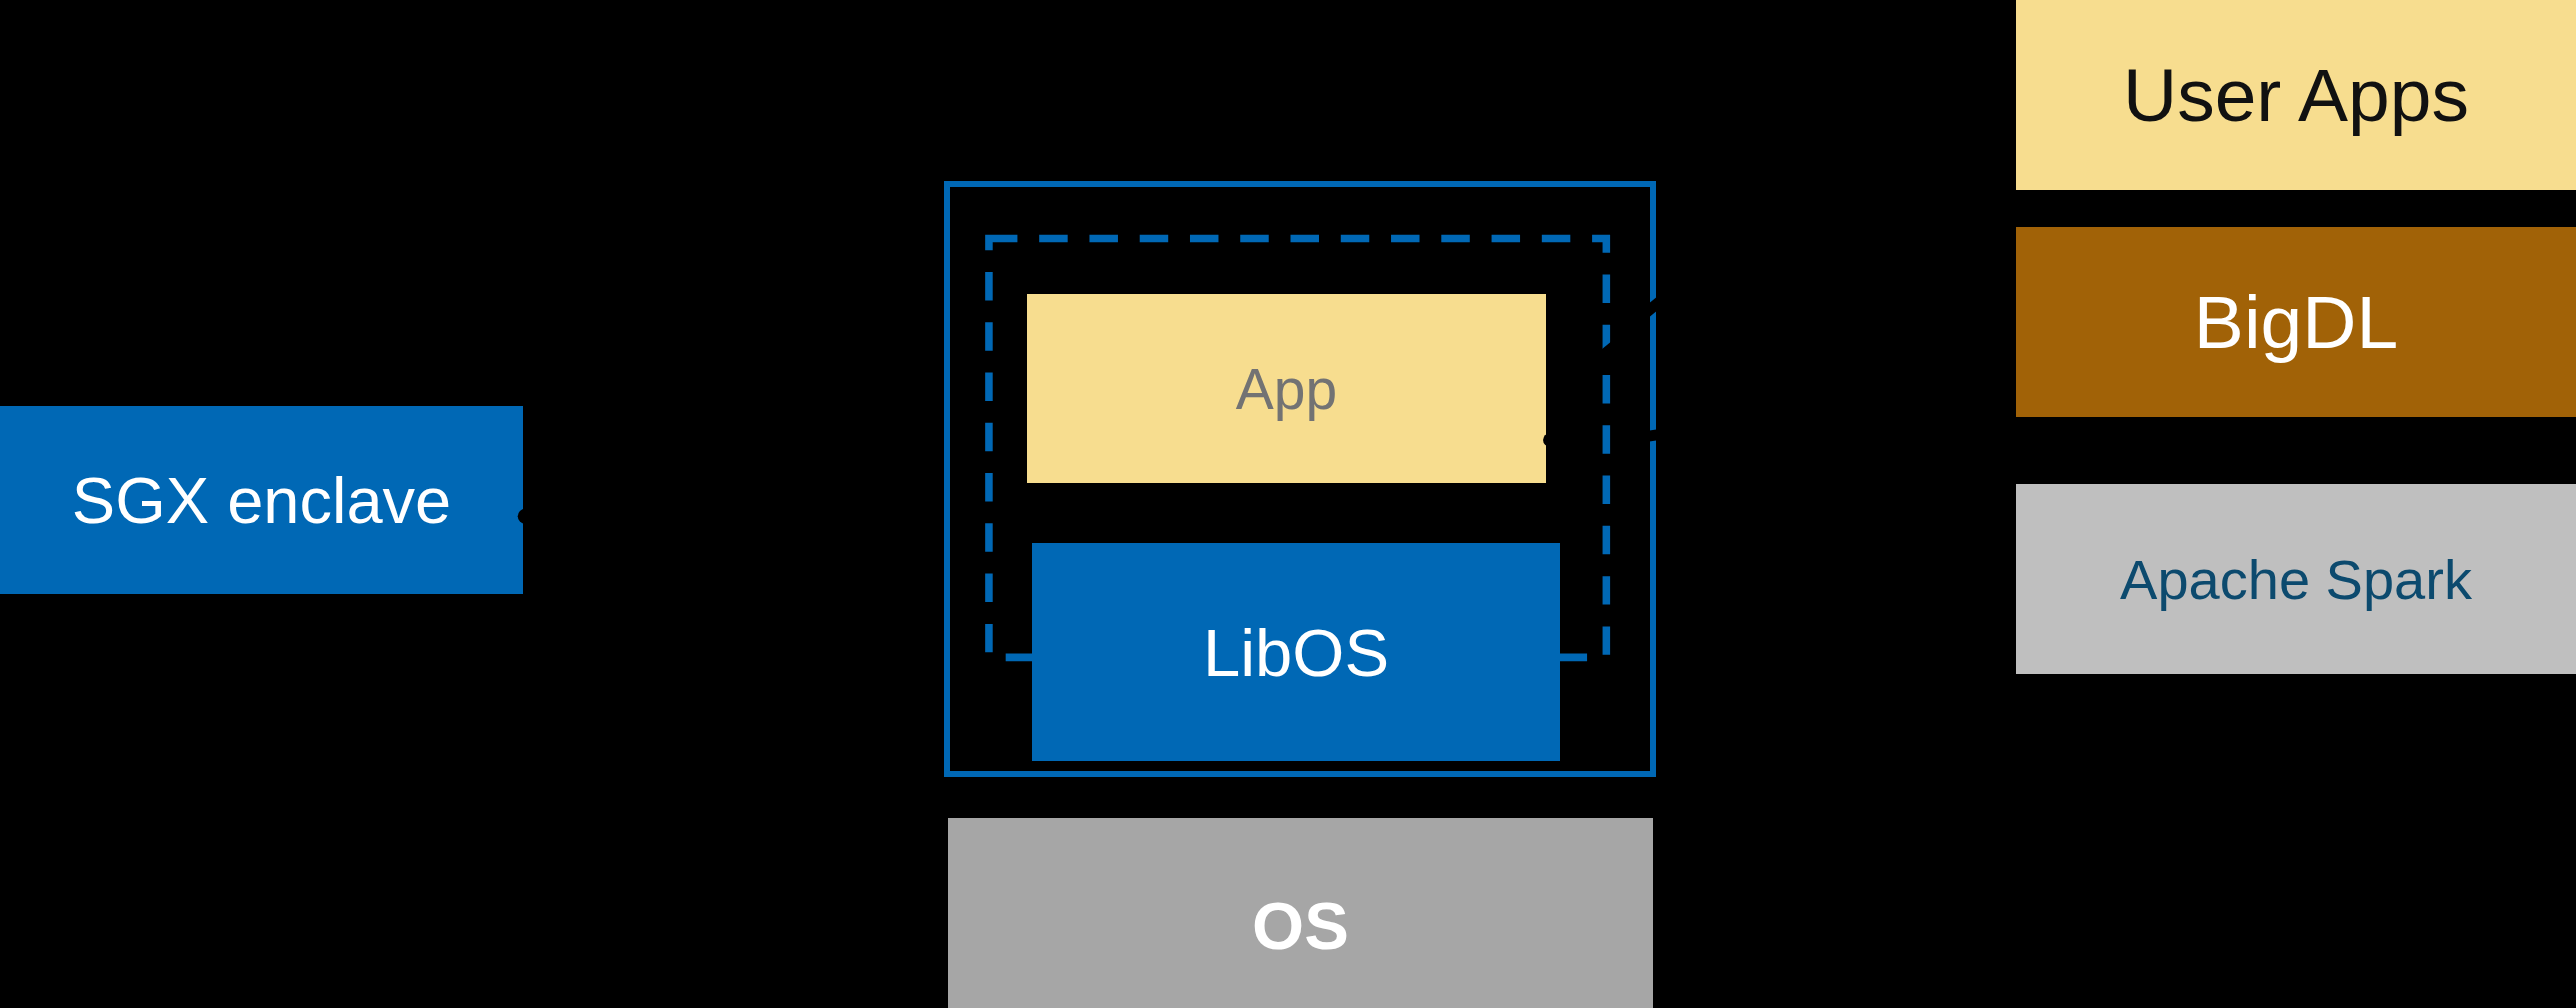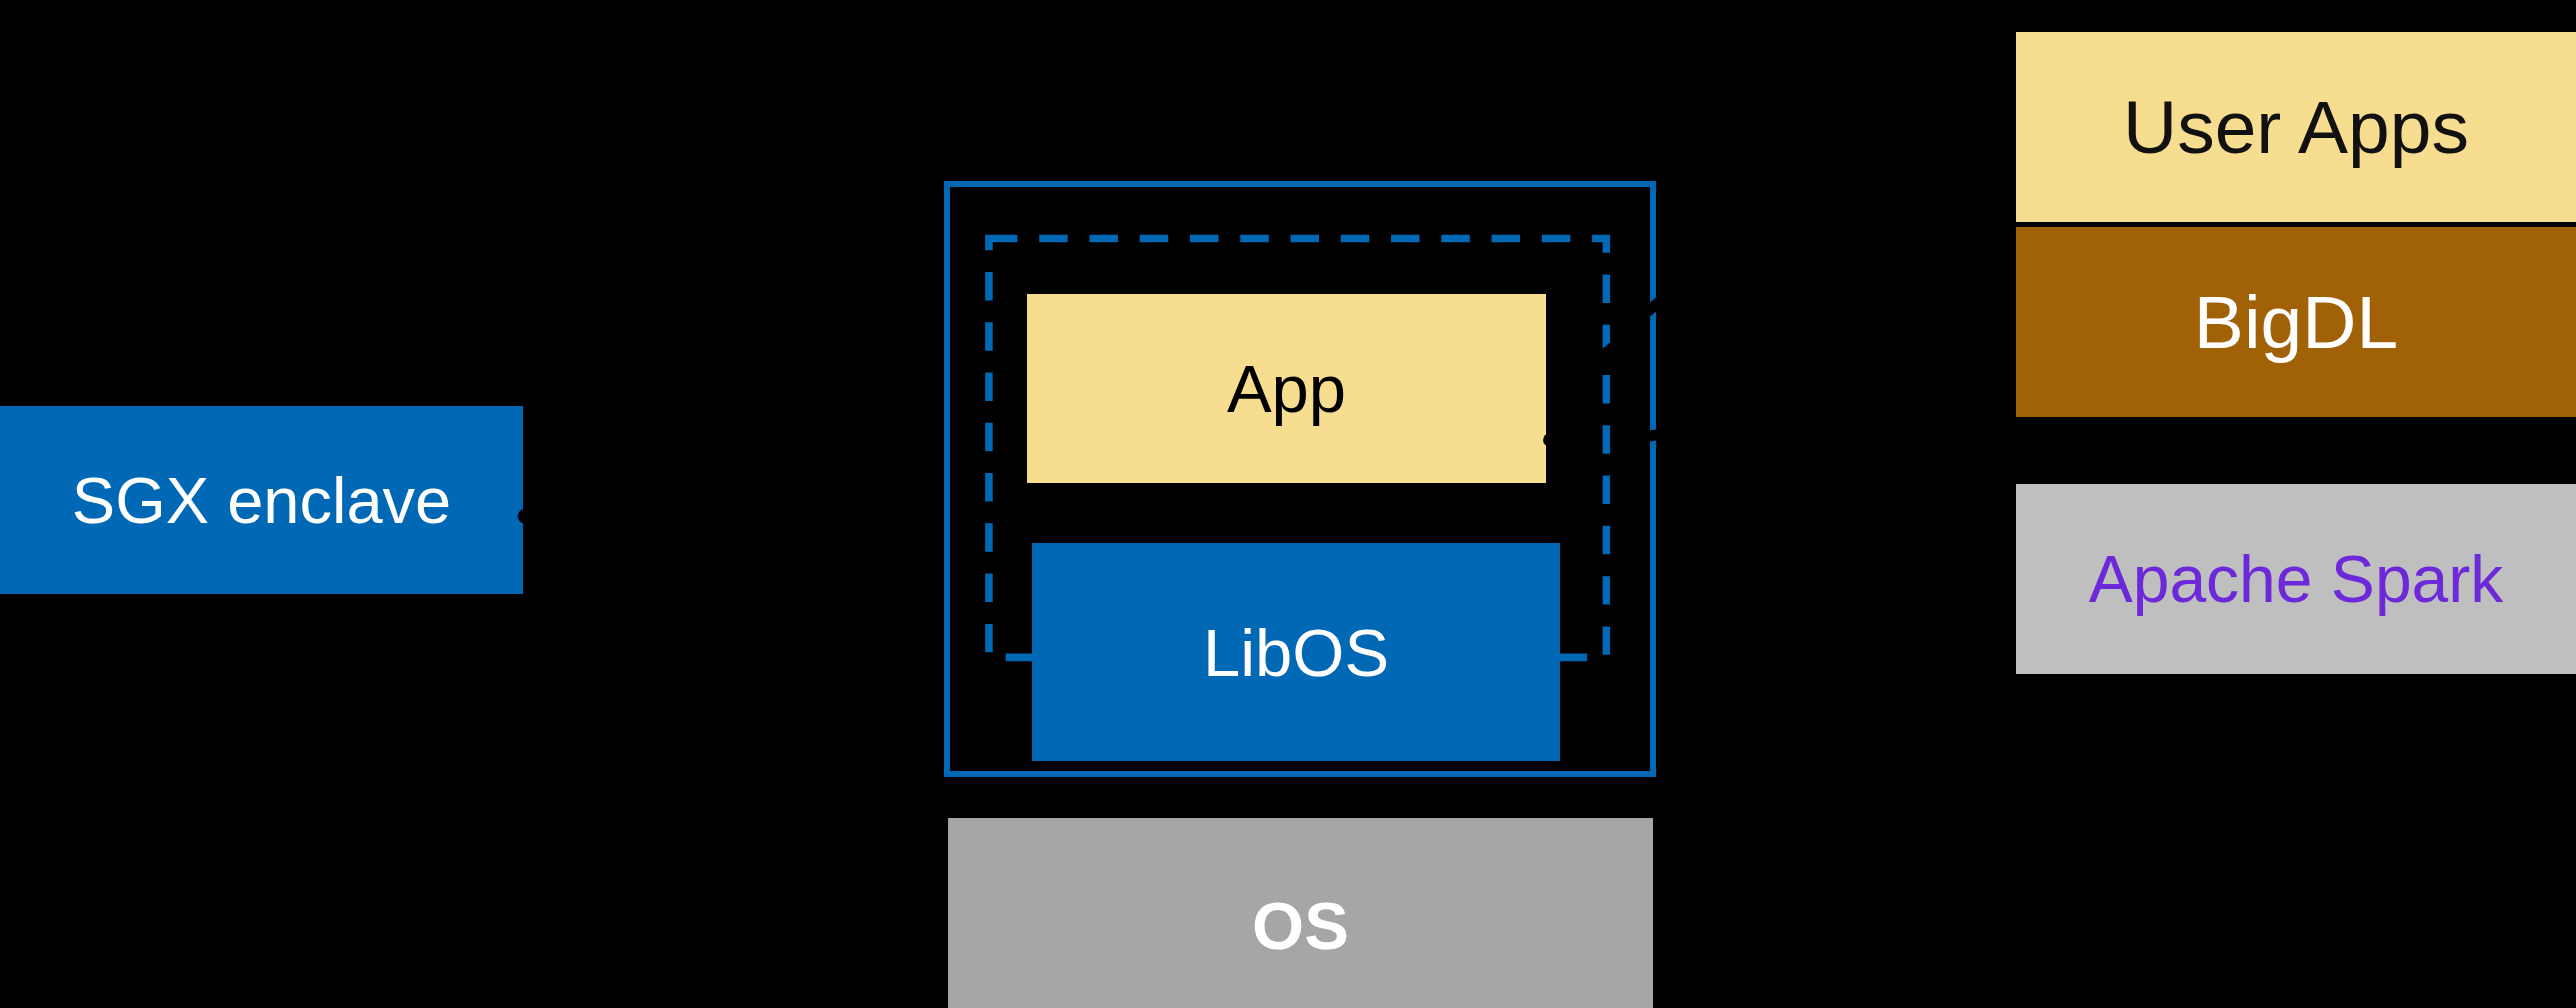--- a/index.html
+++ b/index.html
@@ -17,35 +17,35 @@
   .enclave{left:944px;top:181px;width:712px;height:596px;
            border:6.7px solid #0068B5;background:transparent;z-index:1;}
 
   
   .layer{position:absolute;left:0;top:0;width:2576px;height:1009px;}
   .dashed-layer{z-index:2;}
   .frag-layer{z-index:5;}
 
   
   .app{left:1027px;top:294px;width:519px;height:189px;background:#F7DD8F;z-index:3;}
-  .app .lbl{color:#000000;font-size:67px;}
+  .app .lbl{color:#737373;font-size:57px;}
   .libos{left:1032px;top:543px;width:528px;height:218px;background:#0068B5;z-index:3;}
   .libos .lbl{color:#fff;font-size:67px;}
 
   
   .os{left:948px;top:818px;width:705px;height:214px;background:#A6A6A6;z-index:1;}
   .os .lbl{color:#fff;font-size:67px;font-weight:700;}
 
   
-  .userapps{left:2016px;top:0;width:560px;height:190px;background:#F7DD8F;z-index:1;margin-top:32px;}
+  .userapps{left:2016px;top:0;width:560px;height:190px;background:#F7DD8F;z-index:1;}
   .userapps .lbl{color:#111;font-size:75px;}
   .bigdl{left:2016px;top:227px;width:560px;height:190px;background:#a16207;z-index:1;}
   .bigdl .lbl{color:#fff;font-size:75px;}
   .spark{left:2016px;top:484px;width:560px;height:190px;background:#BFBFBF;z-index:1;}
-  .spark .lbl{color:#6d28d9;font-size:66px;}
+  .spark .lbl{color:#0c4a6e;font-size:56px;}
 </style>
 </head>
 <body>
 
 <div class="box sgx">
   <span class="lbl">SGX enclave</span>
 </div>
 
 <div class="box enclave"></div>
 

